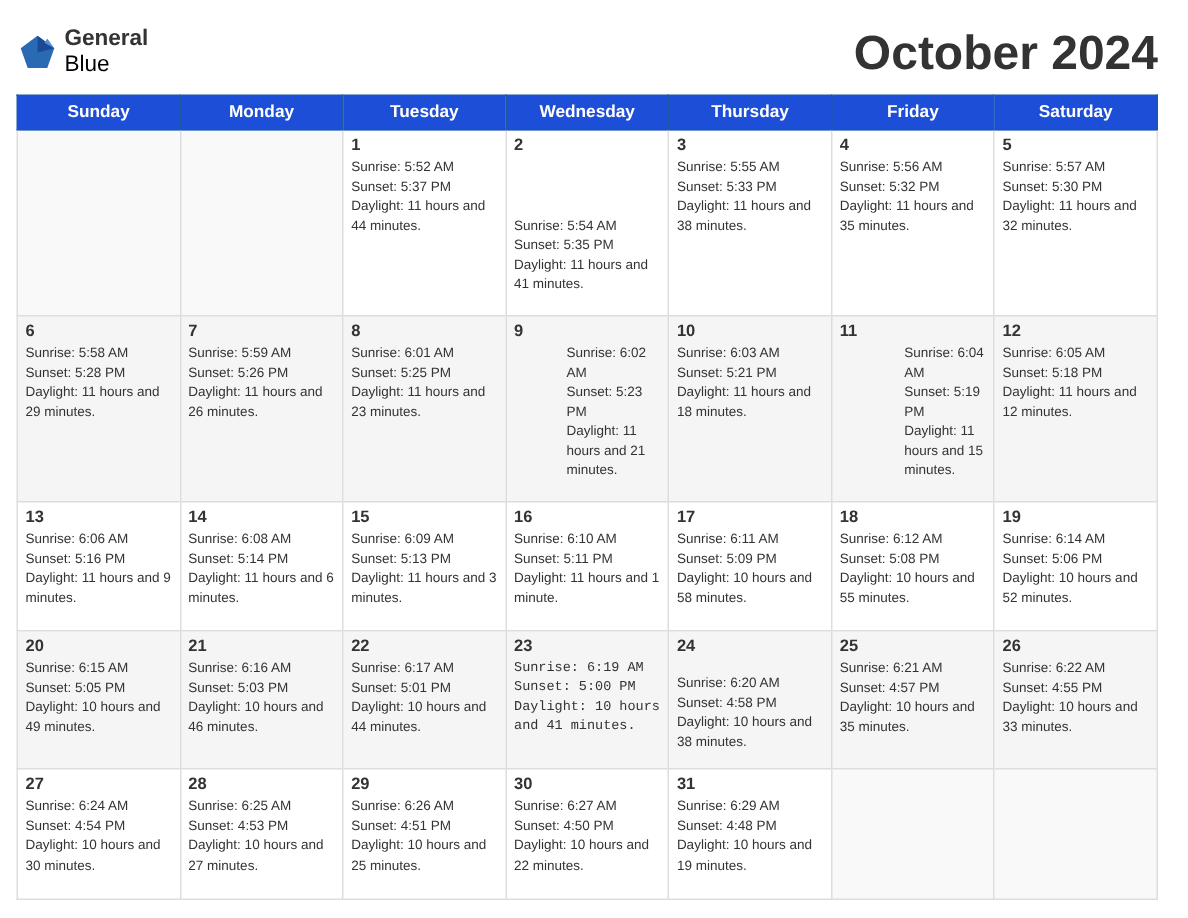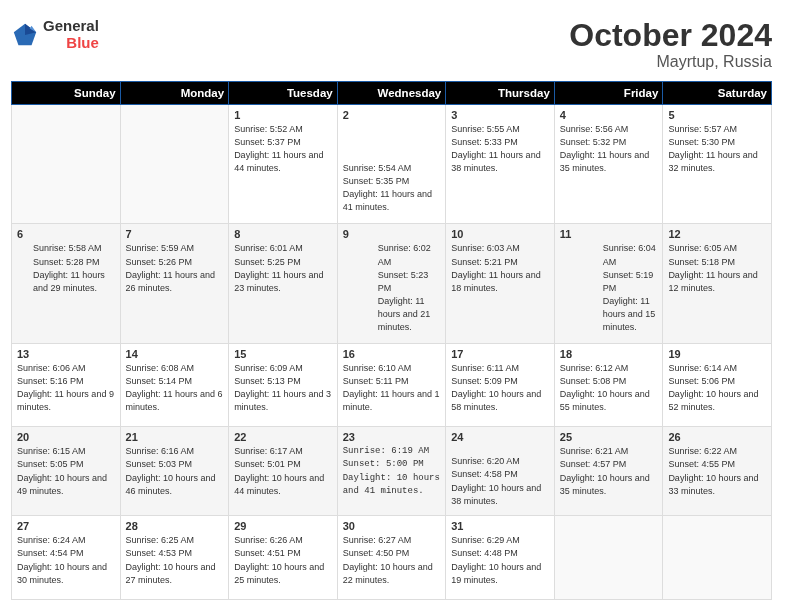--- a/index.html
+++ b/index.html
@@ -33,23 +33,22 @@
       flex-direction: column;
       line-height: 1.1;
     }
     .logo-general {
       font-size: 15px;
       font-weight: bold;
       color: #333;
     }
     .logo-blue {
       font-size: 15px;
-      font-weight: bold;
-      color: #ef4444;
-      text-align: right;
+      font-weight: normal;
+      color: #000000;
     }
     .logo-icon {
       width: 28px;
       height: 28px;
       margin-right: 2px;
     }
     .title-block {
       text-align: right;
     }
     .month-title {
@@ -63,26 +62,26 @@
       color: #555;
     }
     .calendar {
       flex: 1;
       border: 1px solid #ccc;
       border-collapse: collapse;
       width: 100%;
       table-layout: fixed;
     }
     .calendar th {
-      background-color: #000000;
+      background-color: #1d4ed8;
       color: #fff;
       font-size: 11.5px;
       font-weight: bold;
       padding: 5px 4px;
-      text-align: right;
+      text-align: center;
       border: 1px solid #1a5aa5;
     }
     .calendar td {
       vertical-align: top;
       padding: 4px 5px;
       font-size: 9.5px;
       color: #333;
       border: 1px solid #ddd;
       background: #fff;
       height: 80px;
@@ -119,21 +118,20 @@
         <polygon points="15,3 27,12 15,15" fill="#1a4a95"></polygon>
         <polygon points="22,5 27,12 20,8" fill="#5590d5"></polygon>
       </svg>
       <div class="logo-text">
         <span class="logo-general">General</span>
         <span class="logo-blue">Blue</span>
       </div>
     </div>
     <div class="title-block">
       <div class="month-title">October 2024</div>
-      <div class="location">Mayrtup, Russia</div>
     </div>
   </div>
 
   <table class="calendar">
     <thead>
       <tr>
 
       <th>Sunday</th>
           <th>Monday</th>
           <th>Tuesday</th>
@@ -174,21 +172,21 @@
           <td>
             <span class="day-num">5</span>
             <div class="day-info" style="white-space: pre-line;">Sunrise: 5:57 AM
 Sunset: 5:30 PM
 Daylight: 11 hours and 32 minutes.</div>
           </td>
         </tr>
         <tr>
           <td>
             <span class="day-num">6</span>
-            <div class="day-info" style="white-space: pre-line; margin-left: 16px;">Sunrise: 5:58 AM
+            <div class="day-info" style="white-space: pre-line;">Sunrise: 5:58 AM
 Sunset: 5:28 PM
 Daylight: 11 hours and 29 minutes.</div>
           </td>
           <td>
             <span class="day-num">7</span>
             <div class="day-info" style="white-space: pre-line;">Sunrise: 5:59 AM
 Sunset: 5:26 PM
 Daylight: 11 hours and 26 minutes.</div>
           </td>
           <td>

